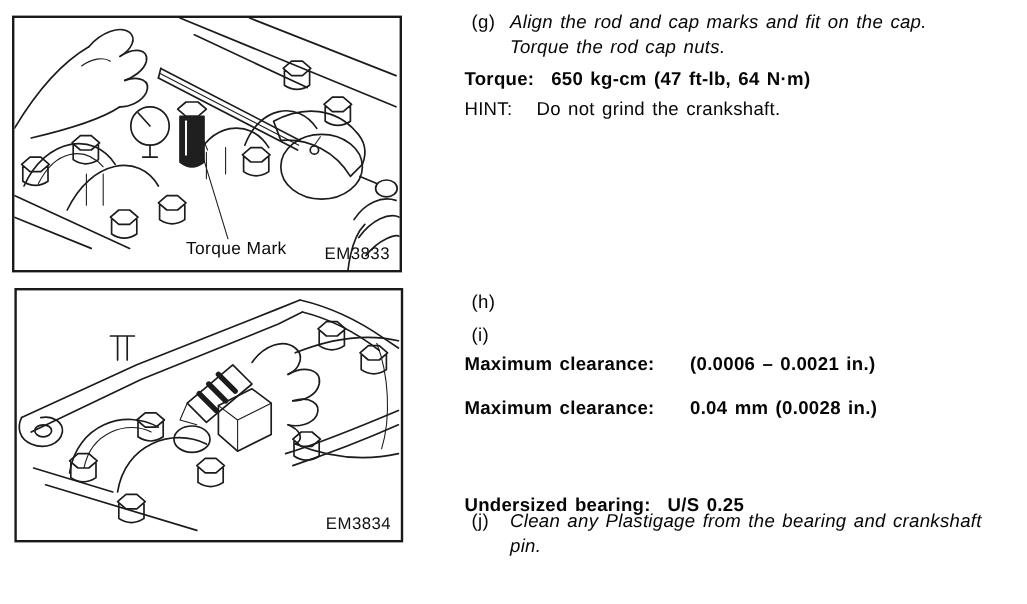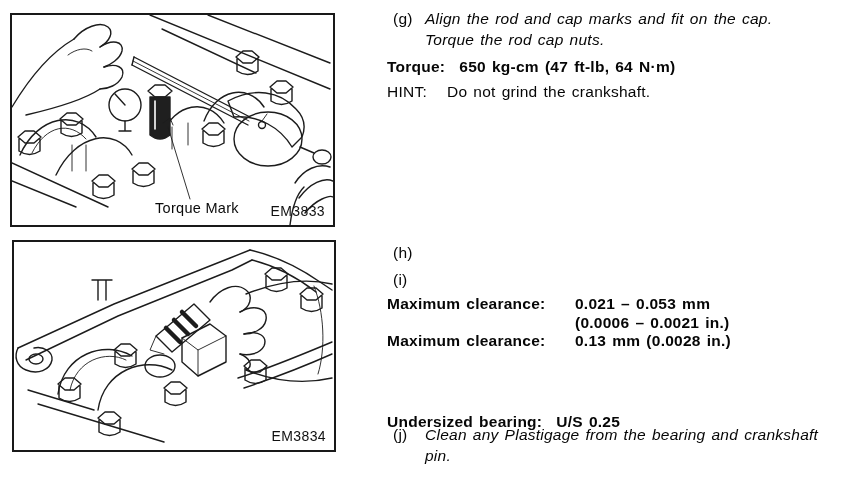--- a/index.html
+++ b/index.html
@@ -204,28 +204,27 @@
       <span class="lbl">(h)</span>
     </div>
 
     <div class="step" style="top:269px">
       <span class="lbl">(i)</span>
     </div>
 
     <div class="clear-row" style="top:294px">
       <span class="lblcol">Maximum clearance:</span>
       <span class="valcol">
-        <div>0.021 – 0.053 mm</div>
         <div>(0.0006 – 0.0021 in.)</div>
       </span>
     </div>
 
     <div class="clear-row" style="top:331px">
       <span class="lblcol">Maximum clearance:</span>
-      <span class="valcol">0.13 mm (0.0028 in.)</span>
+      <span class="valcol">0.04 mm (0.0028 in.)</span>
     </div>
 
 
     <div class="spec" style="top:411px">
       <span>Undersized bearing:</span><span class="val">U/S 0.25</span>
     </div>
 
     <div class="step" style="top:424px">
       <span class="lbl">(j)</span>
       <span class="txt w410">Clean any Plastigage from the bearing and crankshaft pin.</span>

